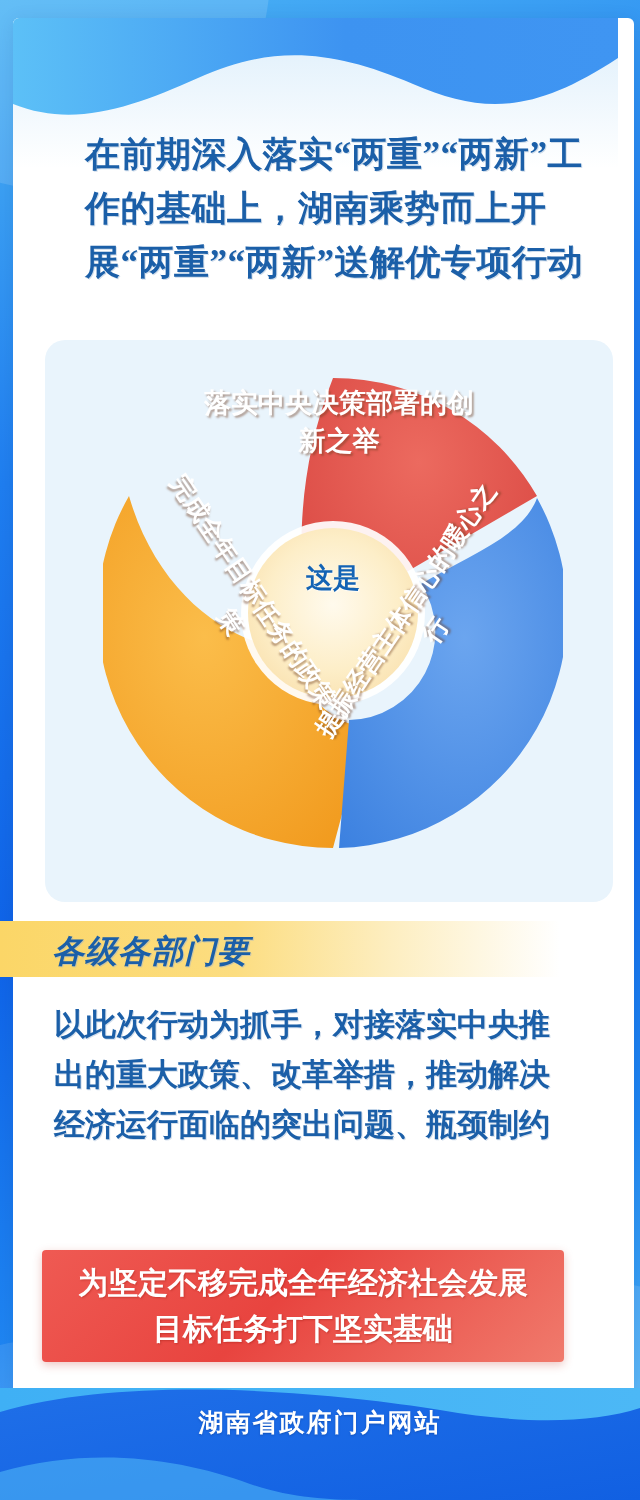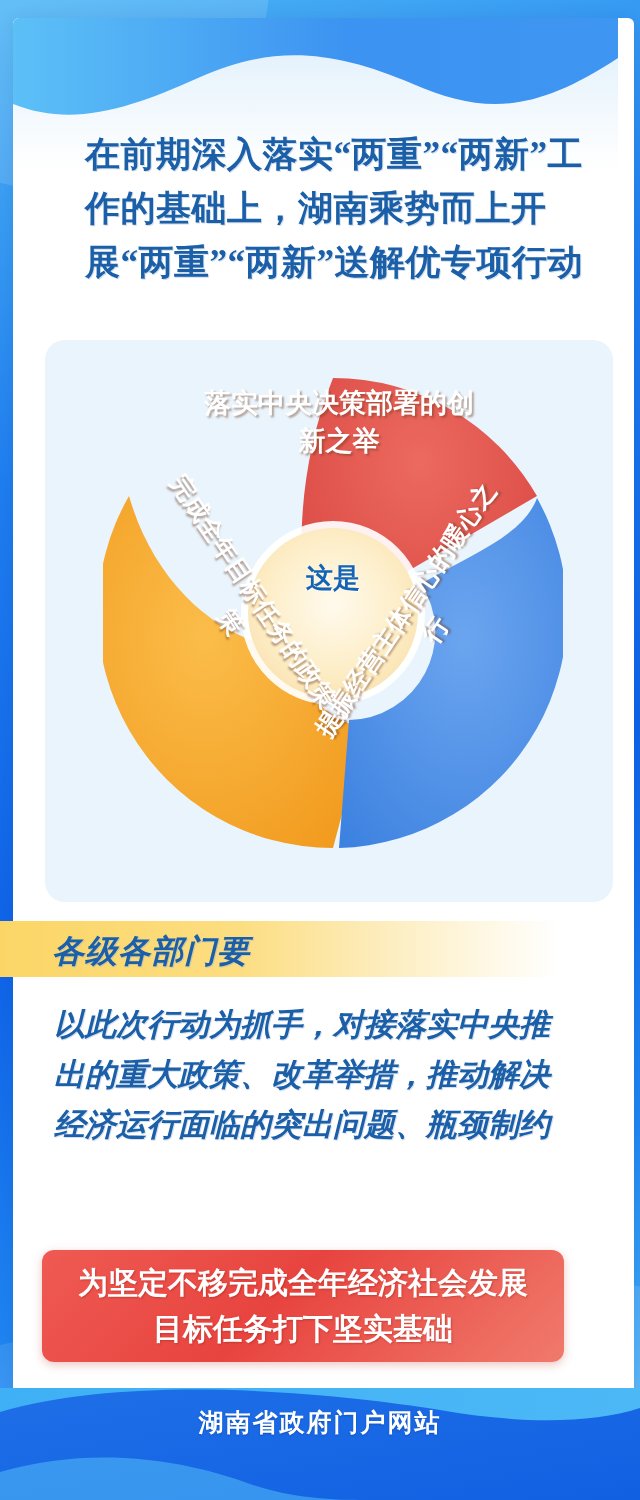--- a/index.html
+++ b/index.html
@@ -90,28 +90,27 @@
     text-shadow:1px 1px 0 rgba(160,180,205,0.5);
     letter-spacing:1px;
     margin-left:20px;
   }
 
   
   .body-text{
     position:absolute;left:54px;top:1000px;width:520px;
     font-size:31px;line-height:50px;font-weight:bold;color:#1b5fa8;
     text-shadow:1px 1px 0 rgba(160,185,212,0.45);
-    font-style:italic;
   }
 
   
   .red-banner{
     position:absolute;left:42px;top:1250px;width:522px;height:112px;
     background:linear-gradient(135deg,#ef5a53 0%,#e8443f 45%,#f07a6c 100%);
-    border-radius:12px;
+    border-radius:4px;
     display:flex;align-items:center;justify-content:center;
     box-shadow:0 3px 10px rgba(190,50,40,0.28);
   }
   .red-banner-text{
     color:#fff;font-size:30px;line-height:46px;font-weight:bold;text-align:center;
     text-shadow:1px 1px 2px rgba(140,20,10,0.35);
     width:470px;
   }
 
   

